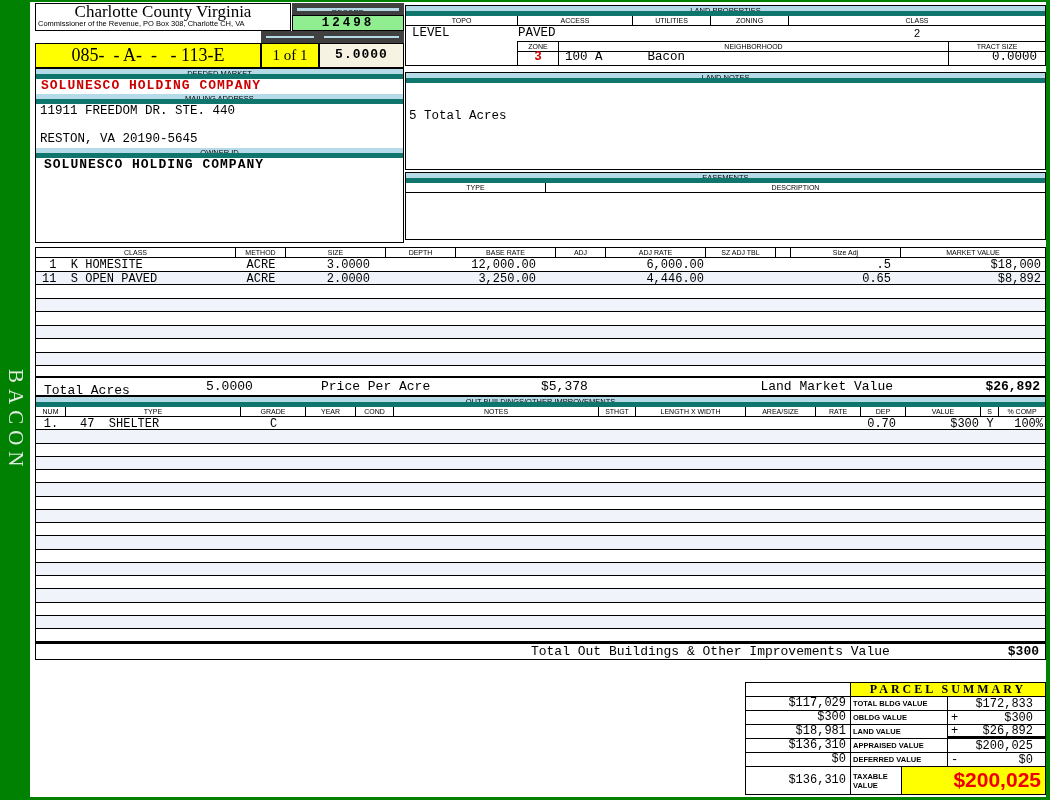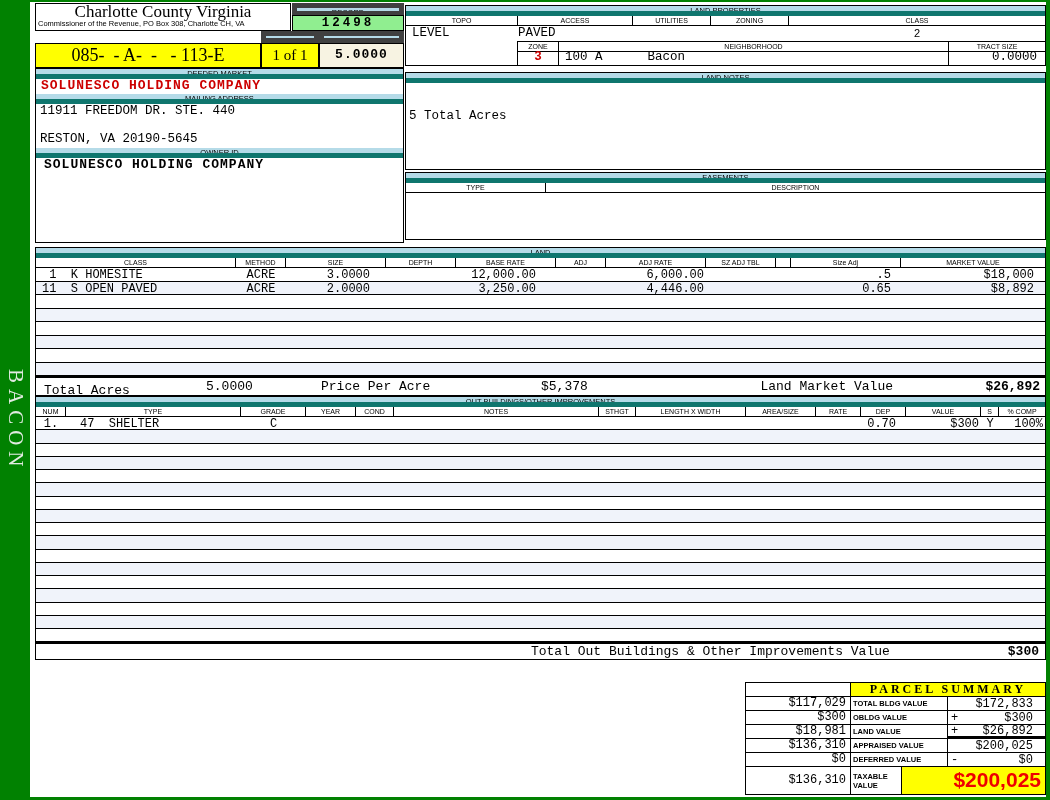--- a/index.html
+++ b/index.html
@@ -62,21 +62,21 @@
   .land-grid{display:grid;grid-template-columns:200px 50px 100px 70px 100px 50px 100px 70px 15px 110px 1fr;}
   .thead{height:10px;}
   .rows{overflow:hidden;}
   #land-rows{height:108px;}
   #land-rows .r,#land-rows .erow{height:13.5px;}
   .r{display:grid;border-bottom:1px solid #000;align-items:center;font-size:12px;background:#fff;}
   .erow{border-bottom:1px solid #000;background:#fff;}
   .stripe{background:#f0f3fa !important;}
   .tl{text-align:left;} .tc{text-align:center;} .tr{text-align:right;}
   .pl6{padding-left:6px;} .pl14{padding-left:14px;}
-  .pr2{padding-right:2px;} .pr4{padding-right:11px;} .pr8{padding-right:8px;}
+  .pr2{padding-right:2px;} .pr4{padding-right:4px;} .pr8{padding-right:8px;}
   .pr10{padding-right:10px;} .pr16{padding-right:16px;} .pr20{padding-right:20px;}
   #land-totals{left:35px;top:377px;width:1011px;height:19px;border:1px solid #000;background:#fff;
     display:flex;align-items:center;font-size:13px;}
   #land-totals .lab1{margin-left:8px;width:162px;margin-top:8px;}
   #land-totals .v1{width:60px;}
   #land-totals .lab2{margin-left:55px;width:132px;}
   #land-totals .v2{margin-left:88px;}
   #land-totals .lab3{margin-left:auto;}
   #land-totals .v3{width:152px;text-align:right;padding-right:5px;font-weight:bold;}
   
@@ -175,21 +175,20 @@
 
 <div class="abs box" id="ease-box">
   <div class="bar-in">EASEMENTS</div>
   <div class="ease-grid">
     <div class="hcell">TYPE</div>
     <div class="hcell last">DESCRIPTION</div>
   </div>
 </div>
 
 <div class="abs box" id="land-box">
-  <div class="bar-in">LAND</div>
   <div class="land-grid thead">
     <div class="hcell">CLASS</div>
     <div class="hcell">METHOD</div>
     <div class="hcell">SIZE</div>
     <div class="hcell">DEPTH</div>
     <div class="hcell">BASE RATE</div>
     <div class="hcell">ADJ</div>
     <div class="hcell">ADJ RATE</div>
     <div class="hcell">SZ ADJ TBL</div>
     <div class="hcell"></div>

